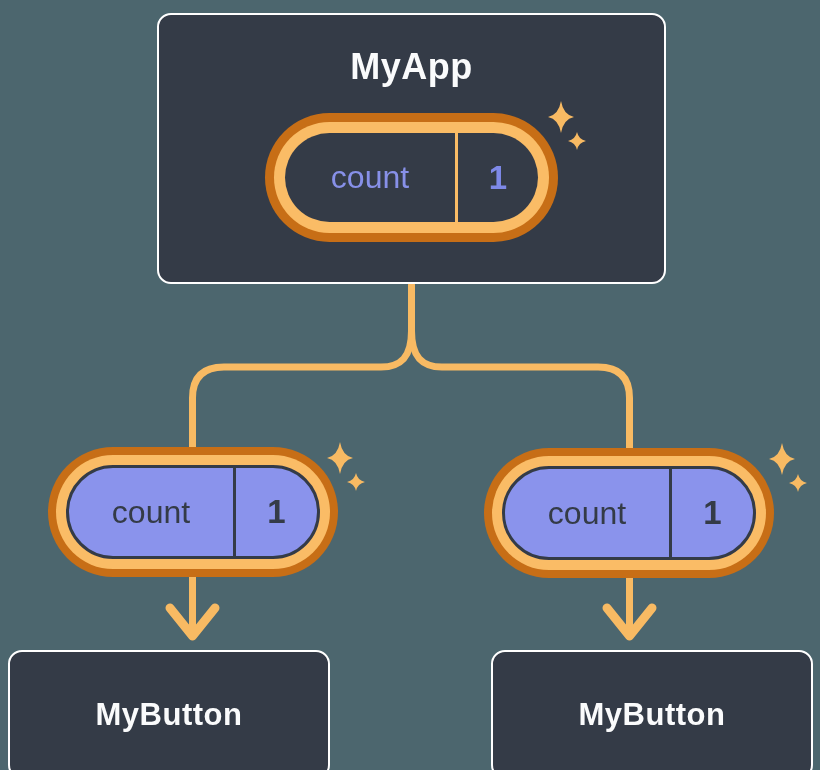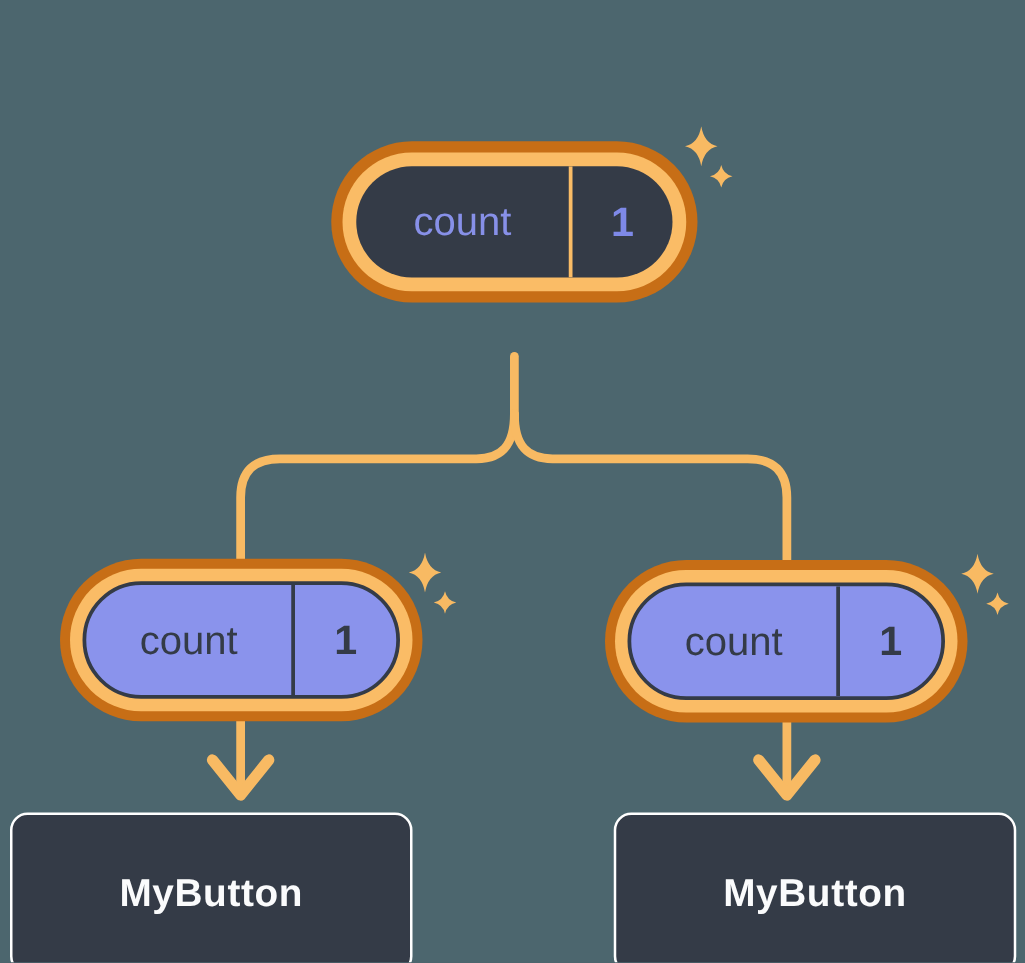--- a/index.html
+++ b/index.html
@@ -65,20 +65,23 @@
 <div class="canvas">
 
   <svg class="wires" width="820" height="770" viewBox="0 0 820 770">
     <path class="wire" d="M411.5 285 L411.5 339"></path>
     <path class="wire" d="M411.5 331 C411.5 357 401 367 381 367 L224 367 Q192.5 367 192.5 398 L192.5 632"></path>
     <path class="wire" d="M411.5 331 C411.5 357 422 367 442 367 L598 367 Q629.5 367 629.5 398 L629.5 632"></path>
     <path class="head" d="M170 608 L192.5 636 L215 608"></path>
     <path class="head" d="M607 608 L629.5 636 L652 608"></path>
   </svg>
 
+  <div class="node node-root">
+    <div class="node-title">MyApp</div>
+  </div>
 
   <div class="pill pill-root">
     <div class="pill-mid">
       <div class="pill-body">
         <span class="pill-key">count</span>
         <span class="pill-sep"></span>
         <span class="pill-val">1</span>
       </div>
     </div>
   </div>

